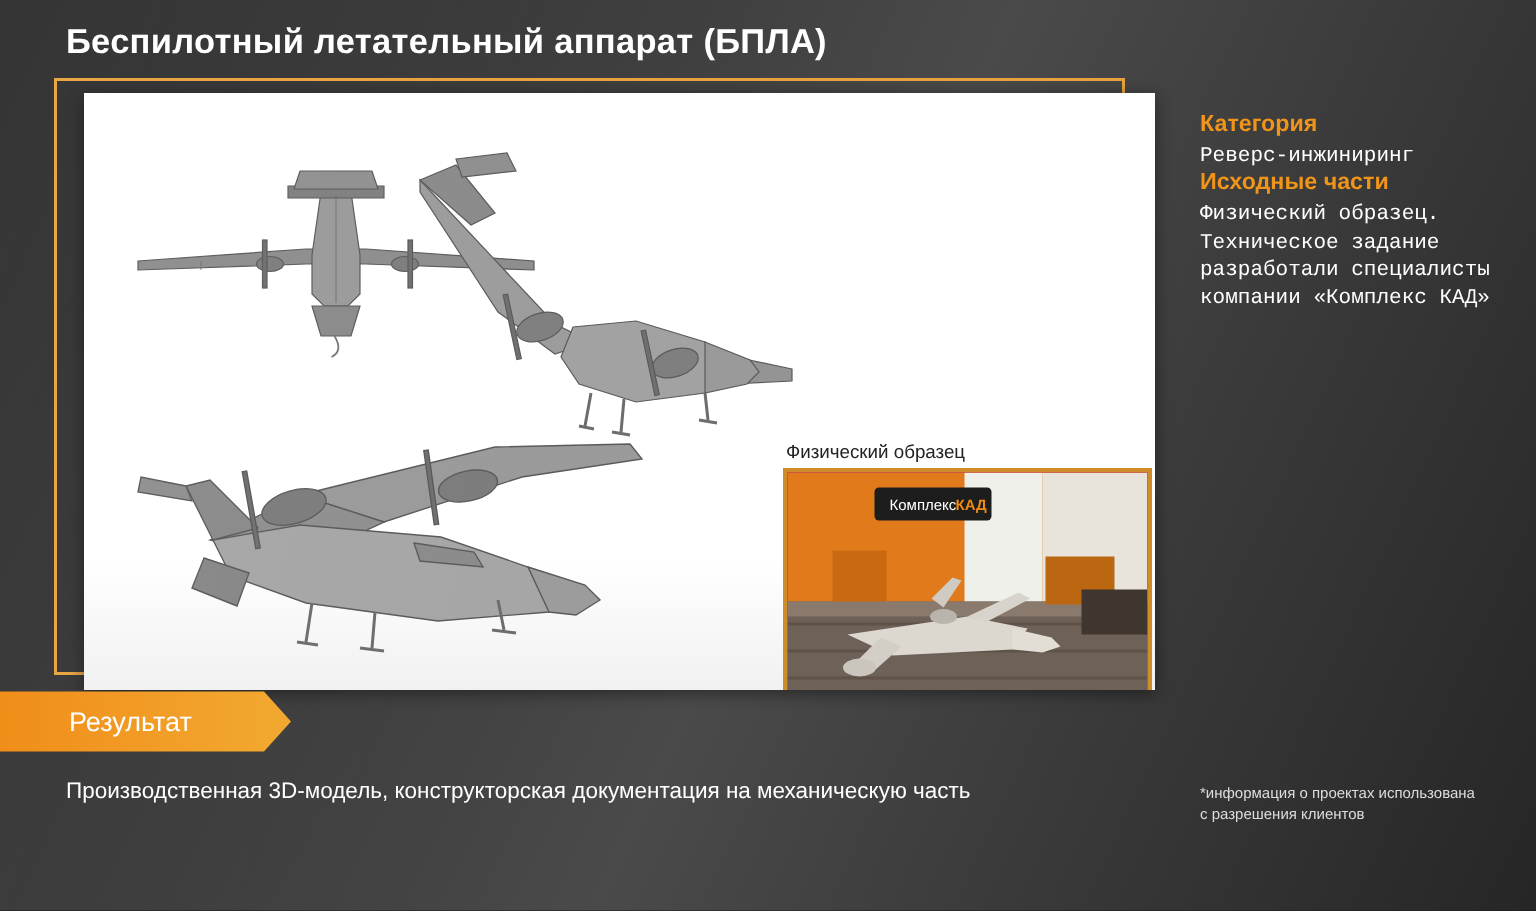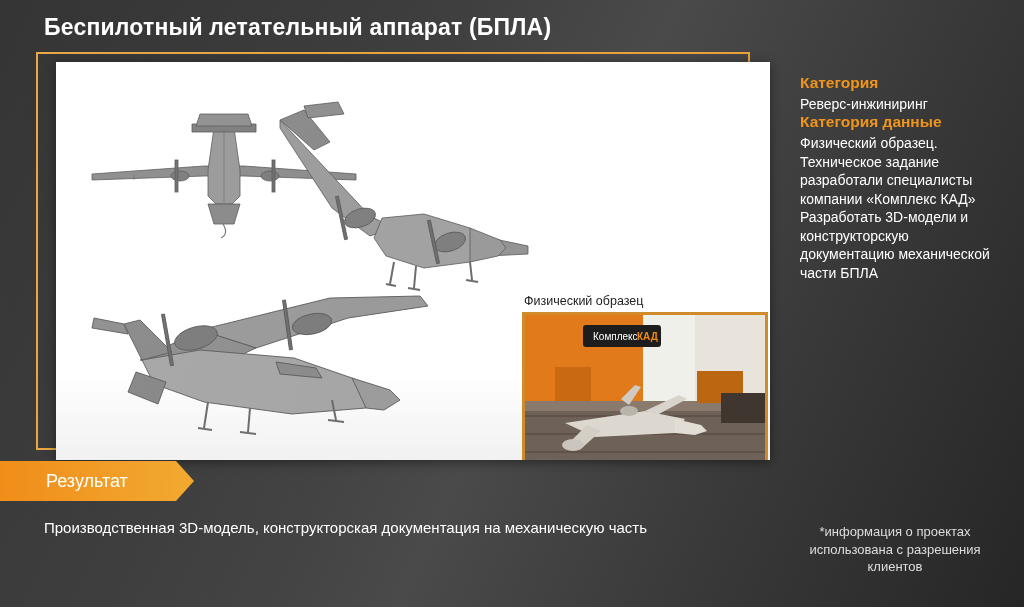--- a/index.html
+++ b/index.html
@@ -112,21 +112,21 @@
     font-weight: bold;
     font-size: 15.5px;
     margin: 0 0 3px 0;
   }
   .r-body {
     color: #ffffff;
     font-size: 14px;
     line-height: 1.32;
     margin: 0 0 19px 0;
   }
-  .r-body:last-child { margin-bottom: 0; }
+  .r-body:last-child { margin-bottom: 0; font-family: Liberation Mono, monospace; }
 
   
   .result-banner {
     position: absolute;
     left: 0;
     top: 461px;
     width: 176px;
     height: 40px;
     background: linear-gradient(90deg, #f08a12 0%, #f2a62c 100%);
     display: flex;
@@ -153,24 +153,23 @@
     top: 519px;
     width: 720px;
     font-size: 15px;
     color: #ffffff;
   }
   .footnote {
     position: absolute;
     left: 800px;
     top: 523px;
     width: 190px;
-    font-size: 13px;
+    font-size: 10px;
     line-height: 1.35;
     color: #dddddd;
-    text-align: center;
   }
 </style>
 </head>
 <body>
 
 <div class="slide">
 
   <div class="title">Беспилотный летательный аппарат (БПЛА)</div>
 
   <div class="card-frame"></div>
@@ -310,25 +309,24 @@
       </svg>
     </div>
   </div>
 
   <div class="right">
     <div>
       <div class="r-head">Категория</div>
       <div class="r-body">Реверс-инжиниринг</div>
     </div>
     <div>
-      <div class="r-head">Категория данные</div>
+      <div class="r-head">Исходные части</div>
       <div class="r-body">Физический образец. Техническое задание разработали специалисты компании «Комплекс КАД»</div>
     </div>
     <div>
-      <div class="r-body">Разработать 3D-модели и конструкторскую документацию механической части БПЛА</div>
     </div>
   </div>
 
   <div class="result-banner">
     <div class="result-label">Результат</div>
   </div>
 
   <div class="result-text">Производственная 3D-модель, конструкторская документация на механическую часть</div>
 
   <div class="footnote">*информация о проектах использована с разрешения клиентов</div>

